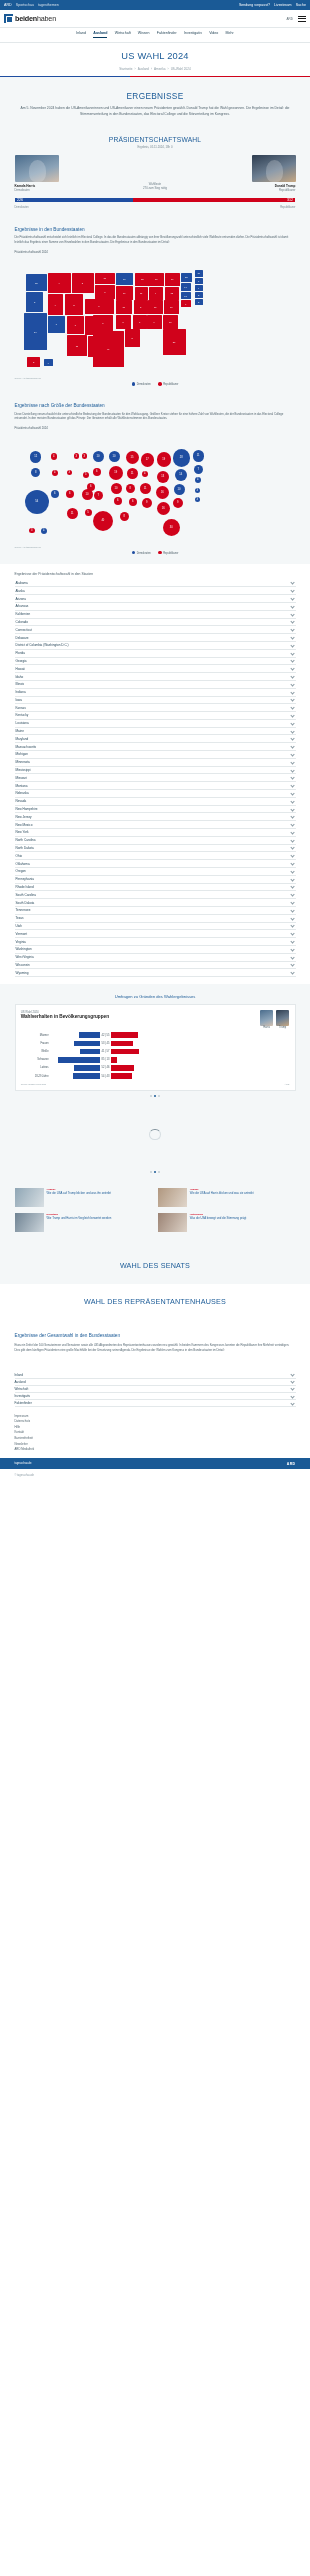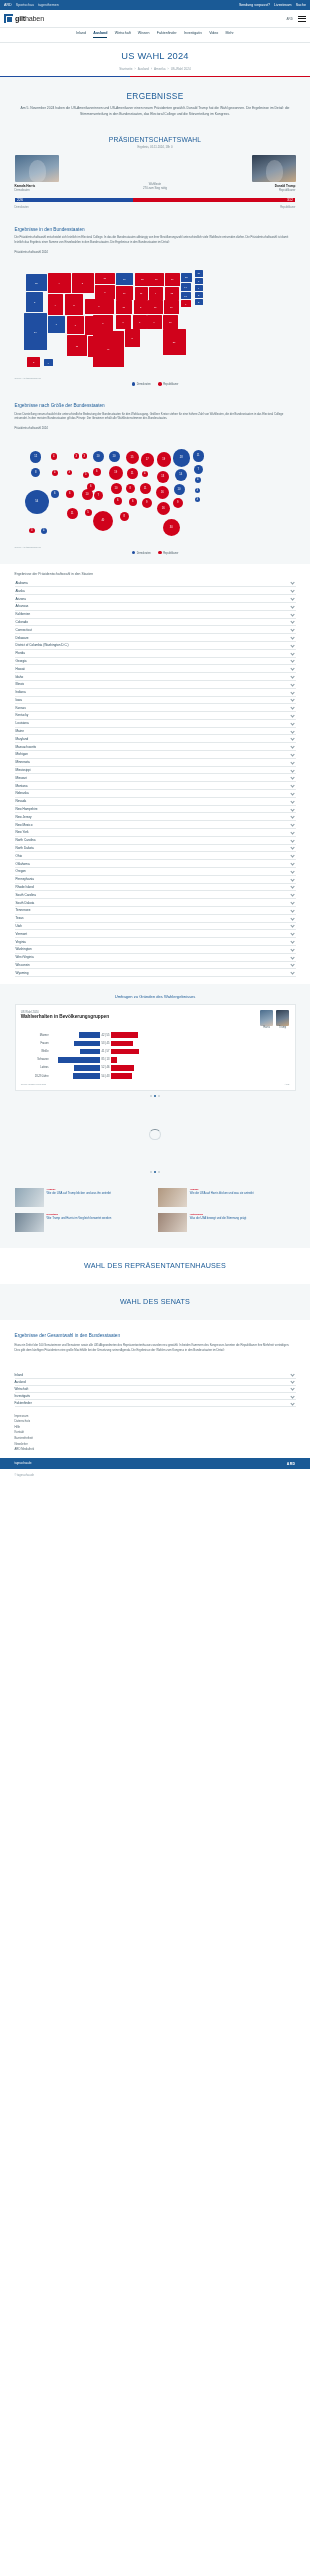--- a/index.html
+++ b/index.html
@@ -249,21 +249,21 @@
     <div class="tb-right">
       <span>Sendung verpasst?</span>
       <span>Livestream</span>
       <span>Suche</span>
     </div>
   </div>
 
   <div class="masthead">
     <div class="logo">
       <span class="logo-mark"></span>
-      <span class="logo-text"><span>gilt</span><span class="light">haben</span></span>
+      <span class="logo-text"><span>beiden</span><span class="light">haben</span></span>
     </div>
     <div class="masthead-right">
       <span class="mini">ARD</span>
       <span class="burger">
           <span></span>
           <span></span>
           <span></span>
         </span>
     </div>
   </div>
@@ -886,25 +886,25 @@
       <div class="tcard">
         <div class="tthumb d"></div>
         <div class="tmeta">
           <div class="kick">Hintergrund</div>
           <div class="hl">Was die USA bewegt und die Stimmung prägt</div>
         </div>
       </div>
     </div>
   </div>
 
+  <div class="bigsec alt">
+    <h2>WAHL DES SENATS</h2>
+  </div>
   <div class="bigsec">
     <h2>WAHL DES REPRÄSENTANTENHAUSES</h2>
-  </div>
-  <div class="bigsec alt">
-    <h2>WAHL DES SENATS</h2>
   </div>
   <div class="bigsec" style="text-align:left;">
     <h3>Ergebnisse der Gesamtwahl in den Bundesstaaten</h3>
     <p>Etwa ein Drittel der 100 Senatorinnen und Senatoren sowie alle 435 Abgeordneten des Repräsentantenhauses wurden neu gewählt. In beiden Kammern des Kongresses konnten die Republikaner ihre Mehrheit verteidigen. Dies gibt dem künftigen Präsidenten eine große Machtfülle bei der Umsetzung seiner Agenda. Die Ergebnisse der Wahlen zum Kongress in den Bundesstaaten im Detail:</p>
   </div>
 
   <div class="footnav" id="footer-nav">
       <div class="fi">
         <span>Inland</span>
         <span class="chev"></span>

